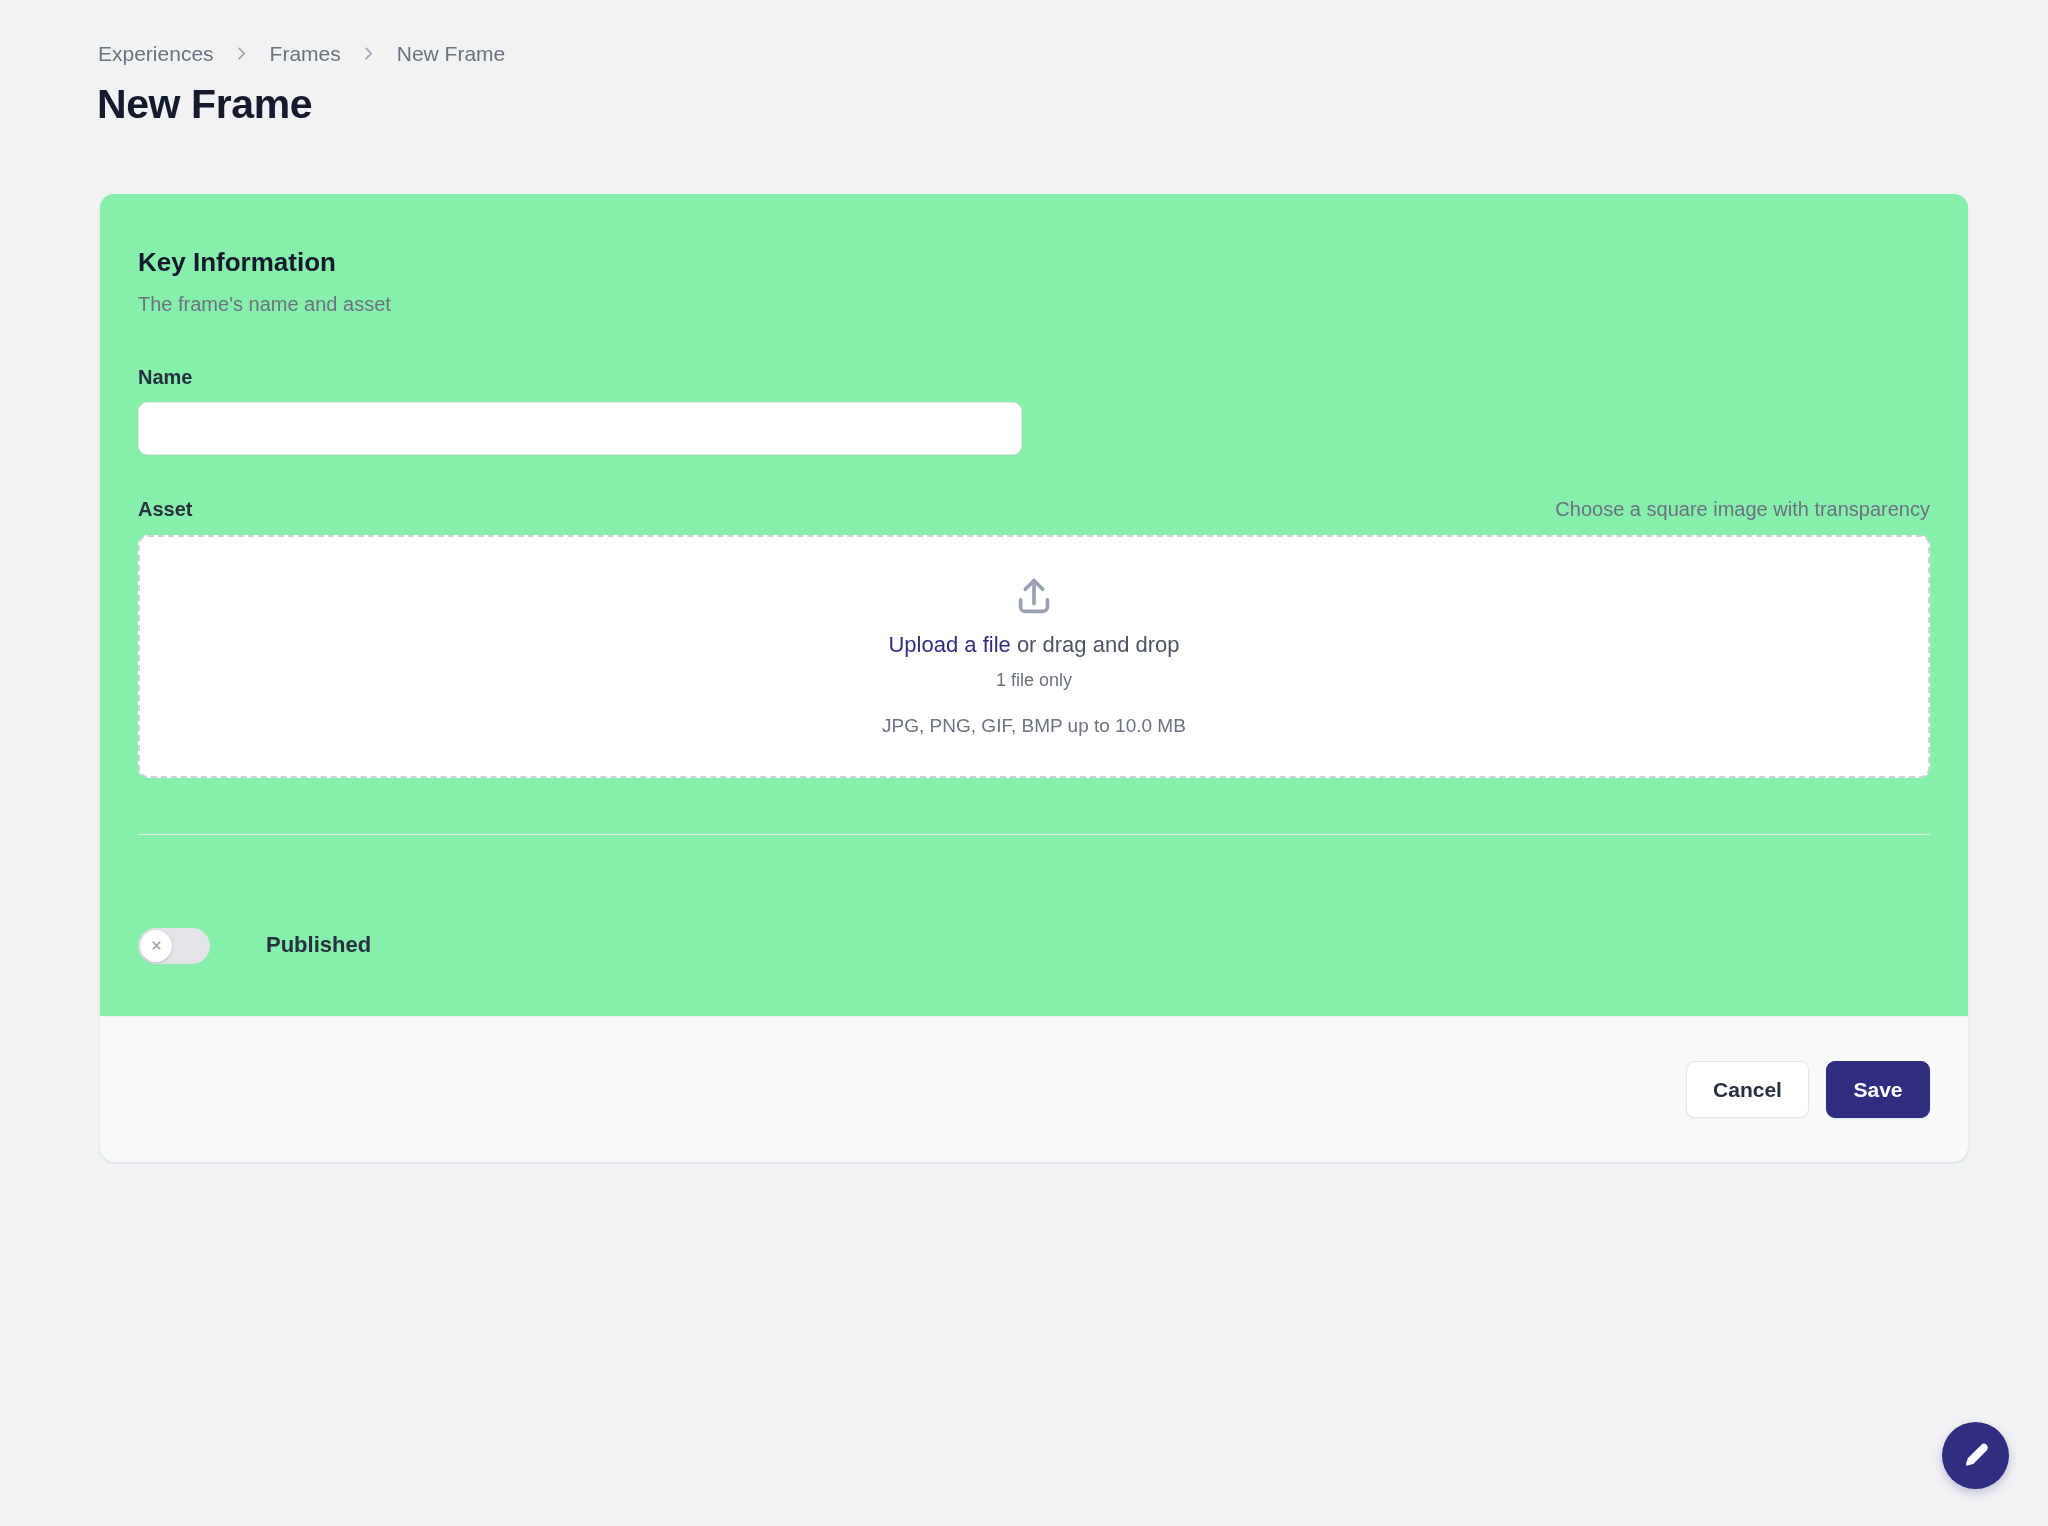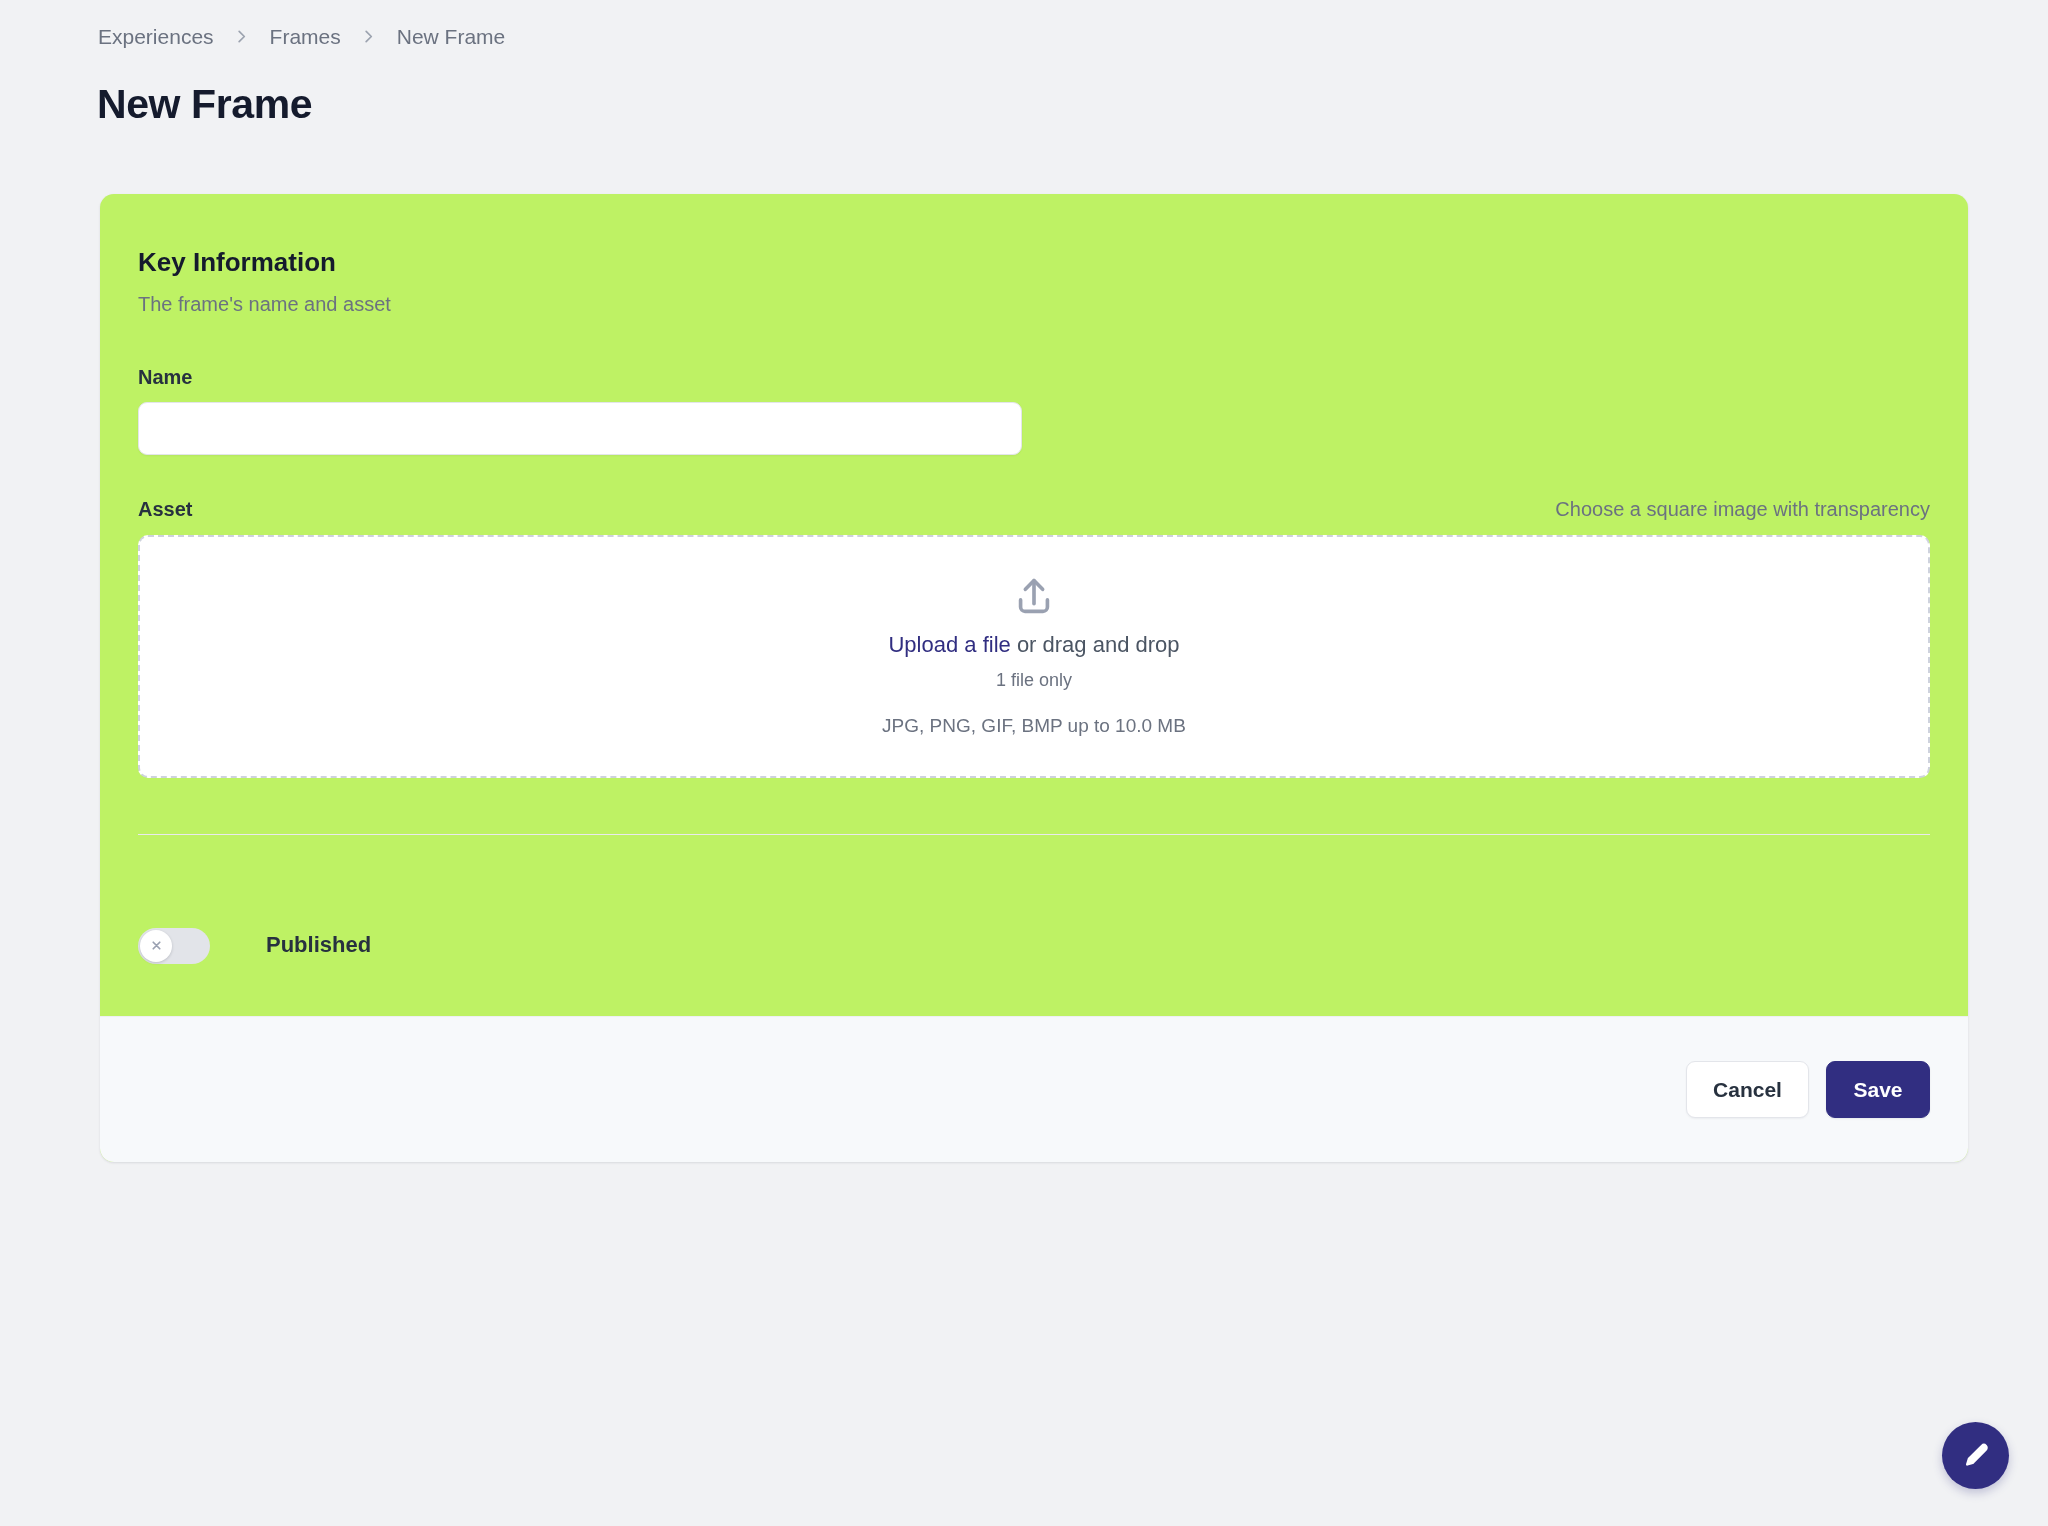--- a/index.html
+++ b/index.html
@@ -14,21 +14,21 @@
     position: relative;
     width: 2048px;
     height: 1526px;
     overflow: hidden;
   }
 
   
   .breadcrumb {
     position: absolute;
     left: 98px;
-    top: 26px;
+    top: 43px;
     display: flex;
     align-items: center;
     gap: 8px;
     font-size: 21px;
     color: #6b7280;
   }
   .crumb {
     color: #6b7280;
     line-height: 1;
     white-space: nowrap;
@@ -53,21 +53,21 @@
     letter-spacing: -0.4px;
     line-height: 1.2;
   }
 
   
   .card {
     position: absolute;
     left: 100px;
     top: 194px;
     width: 1868px;
-    background: #bef264;
+    background: #86efac;
     border-radius: 14px;
     box-shadow: 0 1px 3px rgba(16,24,40,0.07), 0 1px 2px rgba(16,24,40,0.04);
     overflow: hidden;
   }
   .card-body { padding: 52px 38px 0 38px; }
 
   .section-title {
     font-size: 26px;
     font-weight: bold;
     color: #151b2d;

